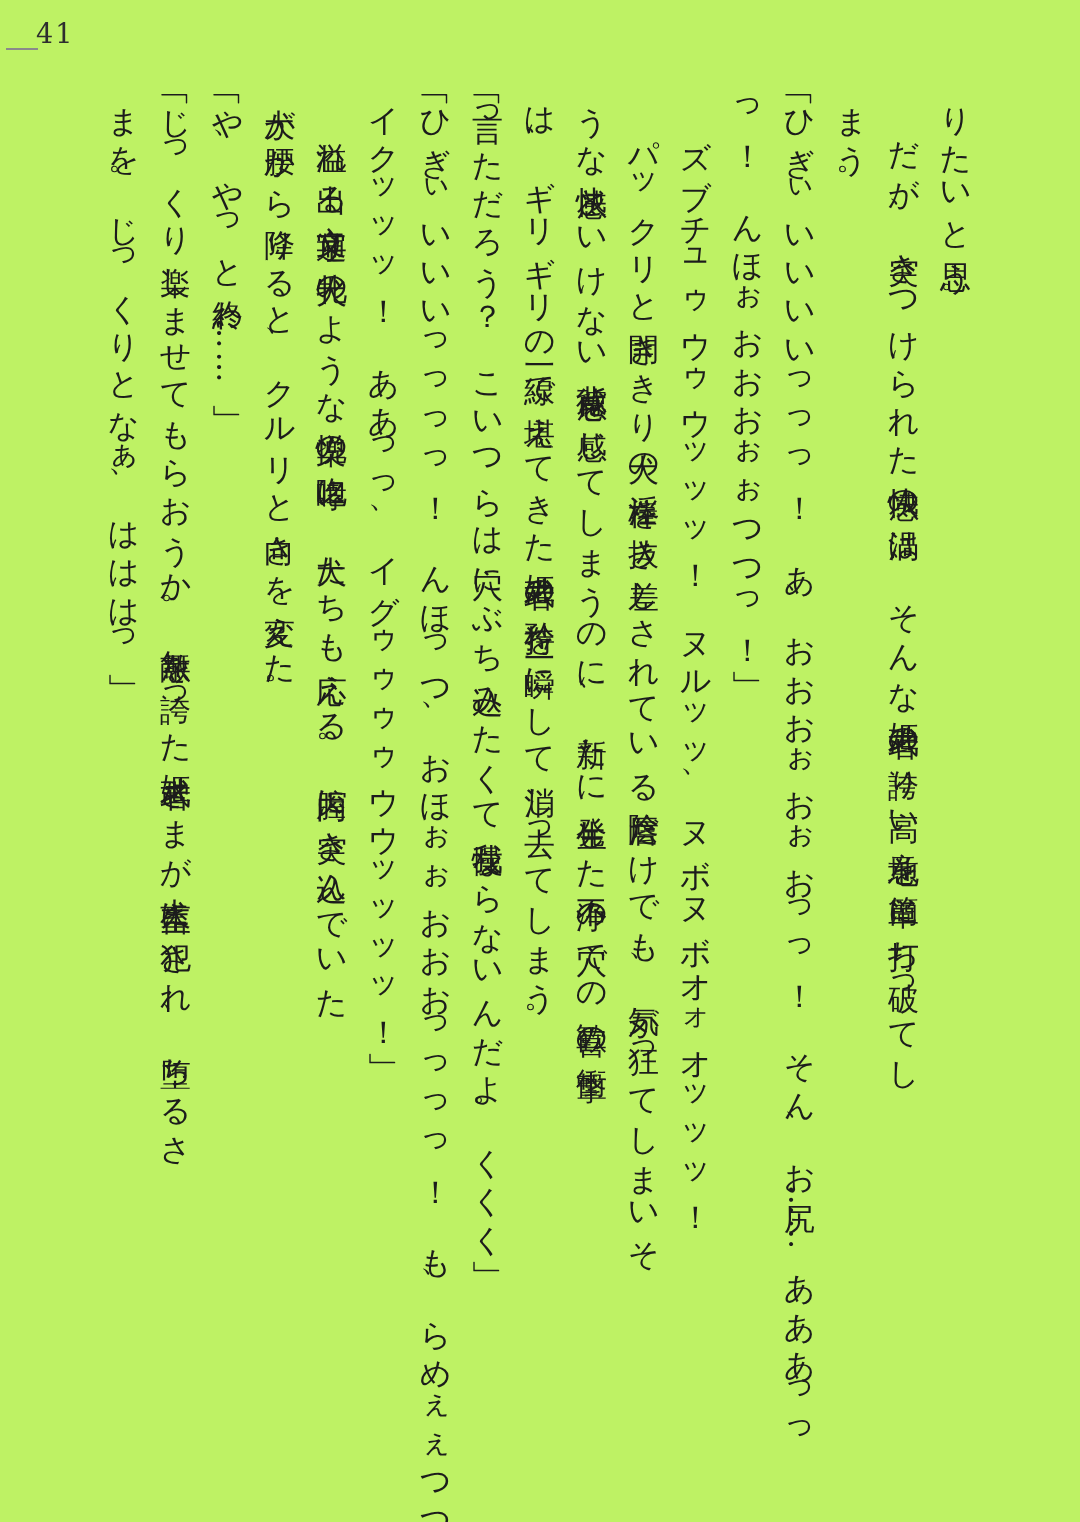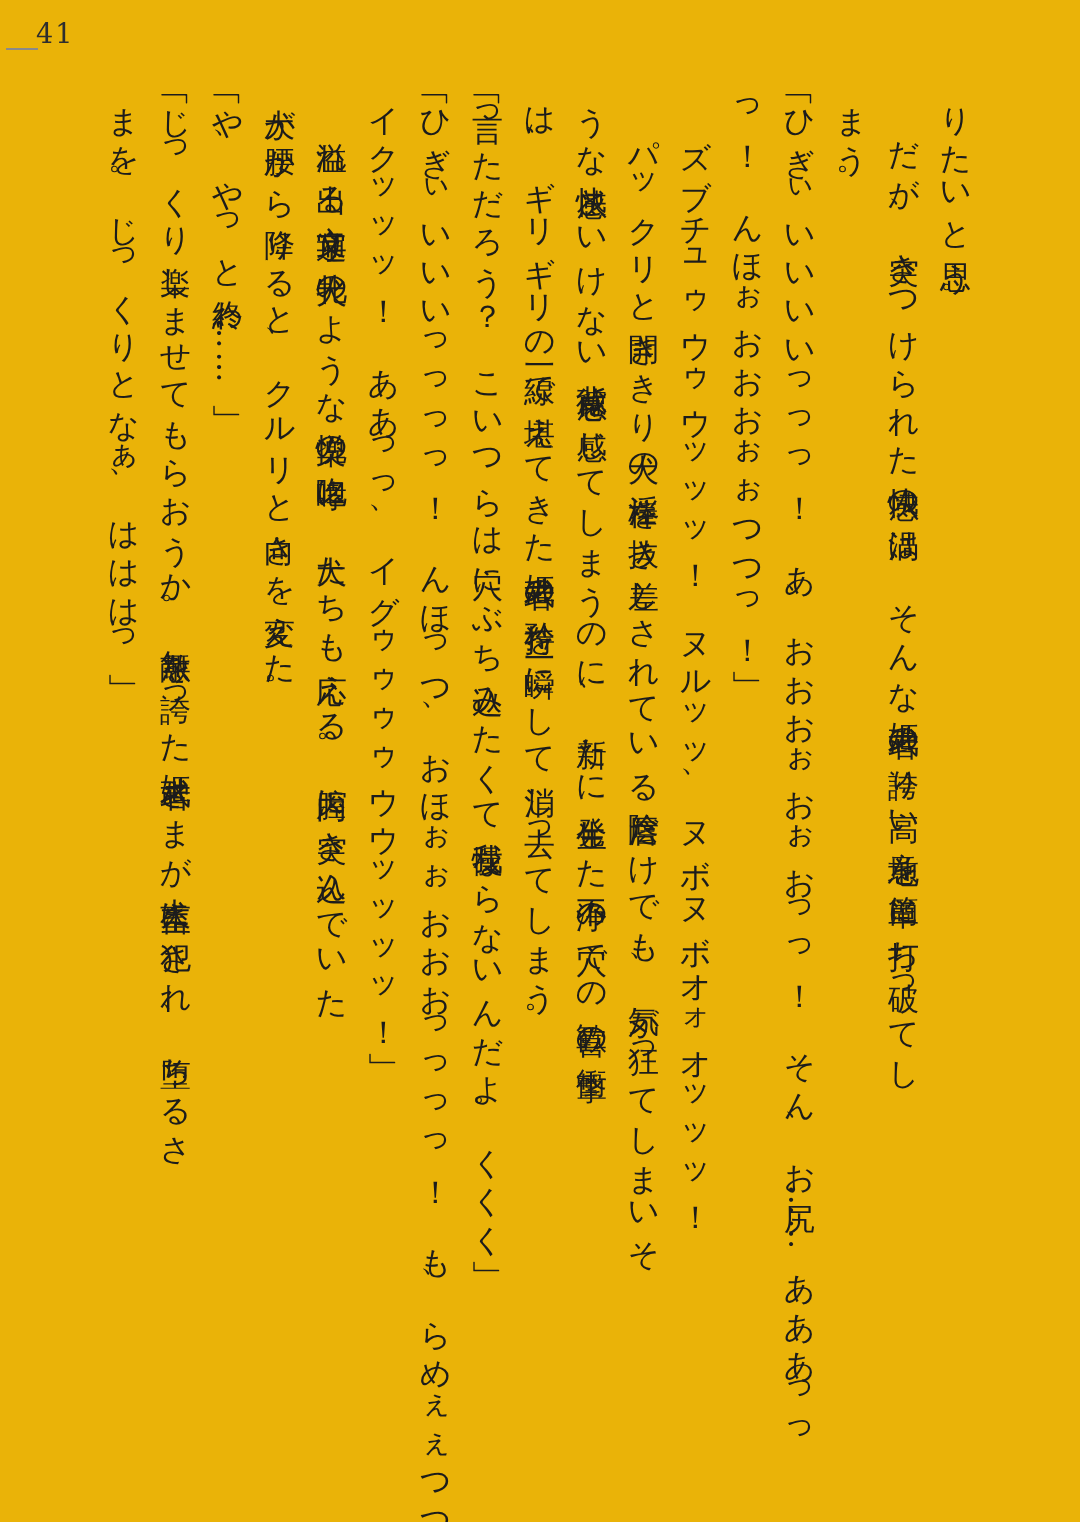--- a/index.html
+++ b/index.html
@@ -4,21 +4,21 @@
 <style>
   html, body { margin: 0; padding: 0; }
   body {
     width: 1080px; height: 1522px;
     background: #f2f2f0;
     font-family: "DejaVu Serif", "Liberation Serif", serif;
   }
   .page {
     position: absolute; left: 0; top: 0;
     width: 1080px; height: 1522px;
-    background: #eab308;
+    background: #bef264;
     overflow: hidden;
   }
   .pagenum {
     position: absolute; top: 18px; left: 36px;
     font-size: 27px; color: #2e2e2e; letter-spacing: 2px;
   }
   .pagenum-rule {
     position: absolute; top: 48px; left: 6px;
     width: 32px; height: 2px; background: #8a8a8a;
   }

